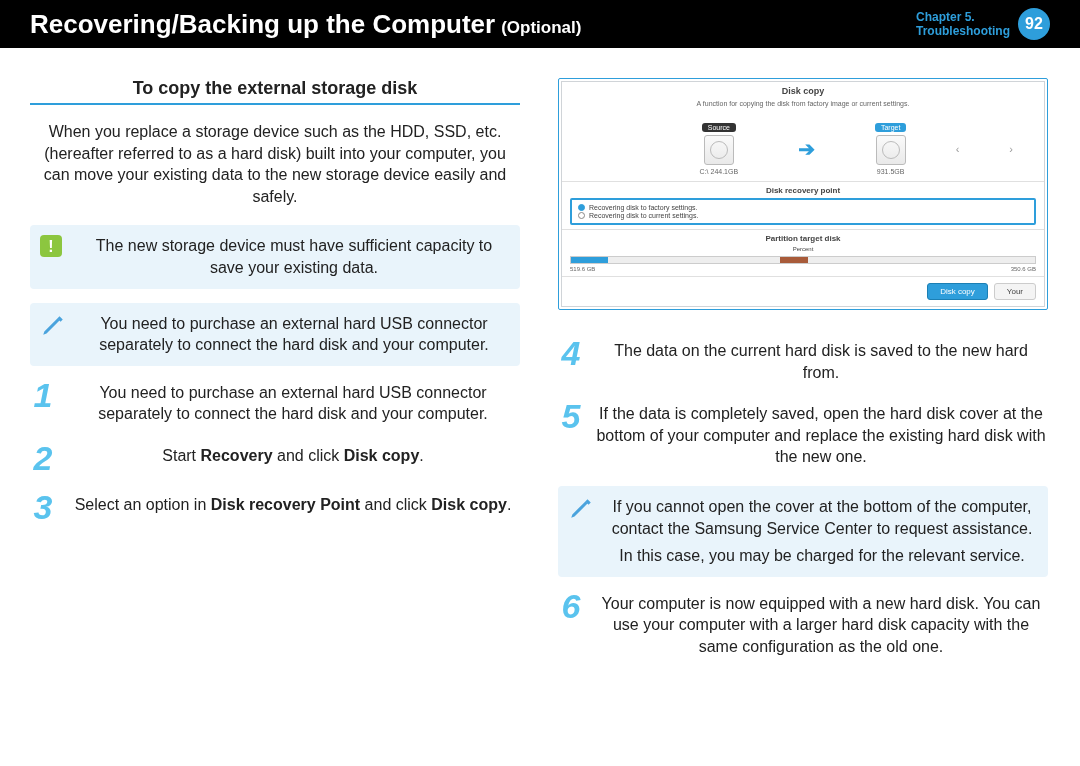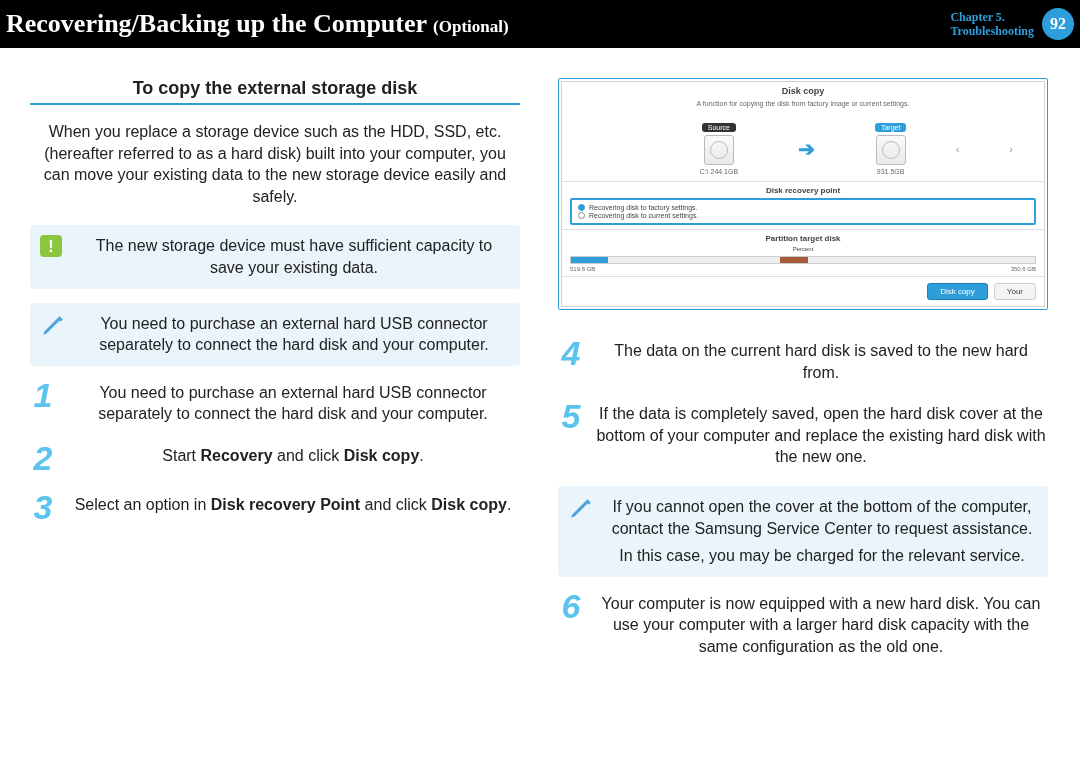--- a/index.html
+++ b/index.html
@@ -11,23 +11,22 @@
     color: #222;
     position: relative;
     overflow: hidden;
   }
   .header {
     background: #000;
     color: #fff;
     height: 48px;
     display: flex;
     align-items: center;
-    padding: 0 6px;
+    padding: 0 30px;
     justify-content: space-between;
-    font-family: Liberation Serif, serif;
   }
   .header-left { display: flex; align-items: baseline; gap: 6px; }
   .header-title { font-size: 26px; font-weight: 700; }
   .header-optional { font-size: 17px; font-weight: 700; }
   .header-right { display: flex; align-items: center; gap: 8px; }
   .header-chapter { color: #2e9edb; font-size: 12px; font-weight: 700; text-align: left; line-height: 1.2; }
   .header-pagebox { background: #2e9edb; color: #fff; width: 32px; height: 32px; display: flex; align-items: center; justify-content: center; font-size: 16px; font-weight: 600; border-radius: 16px; }
   .page-body { display: flex; padding: 30px 30px 20px 30px; gap: 38px; }
   .col { width: 490px; font-size: 16px; color: #222; text-align: center; }
   .section-title { font-size: 18px; font-weight: 700; border-bottom: 2px solid #2e9edb; padding-bottom: 4px; margin-bottom: 16px; }

